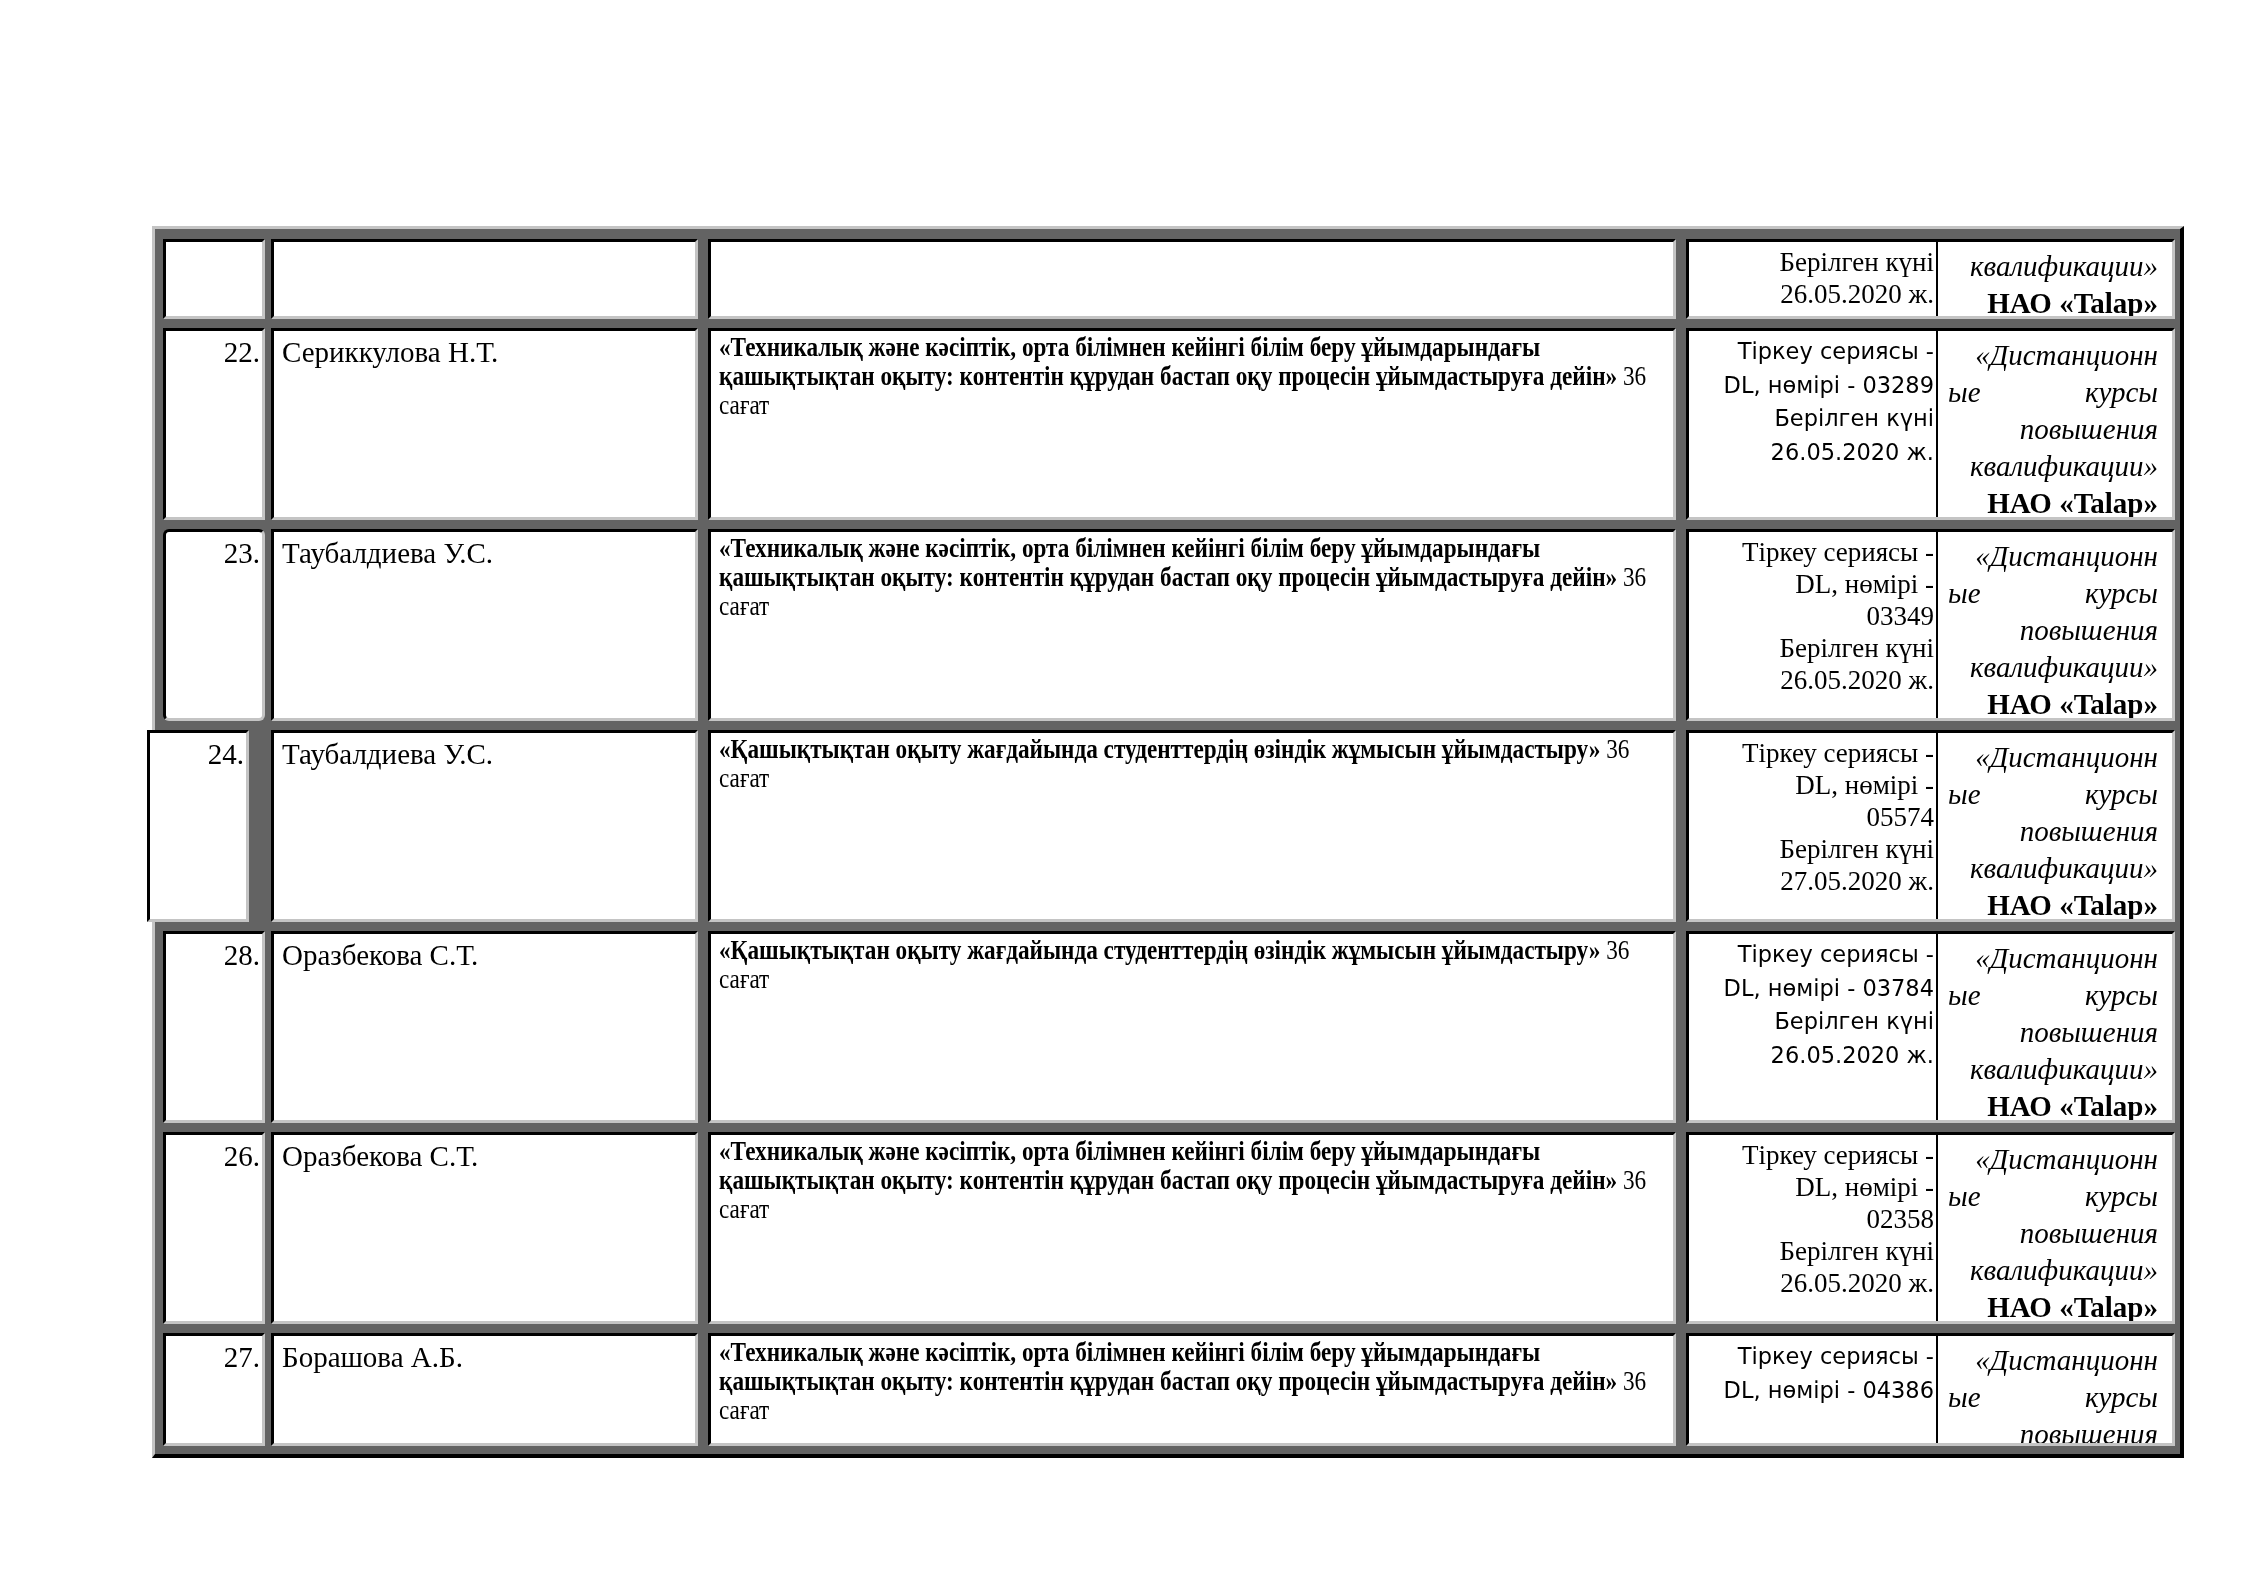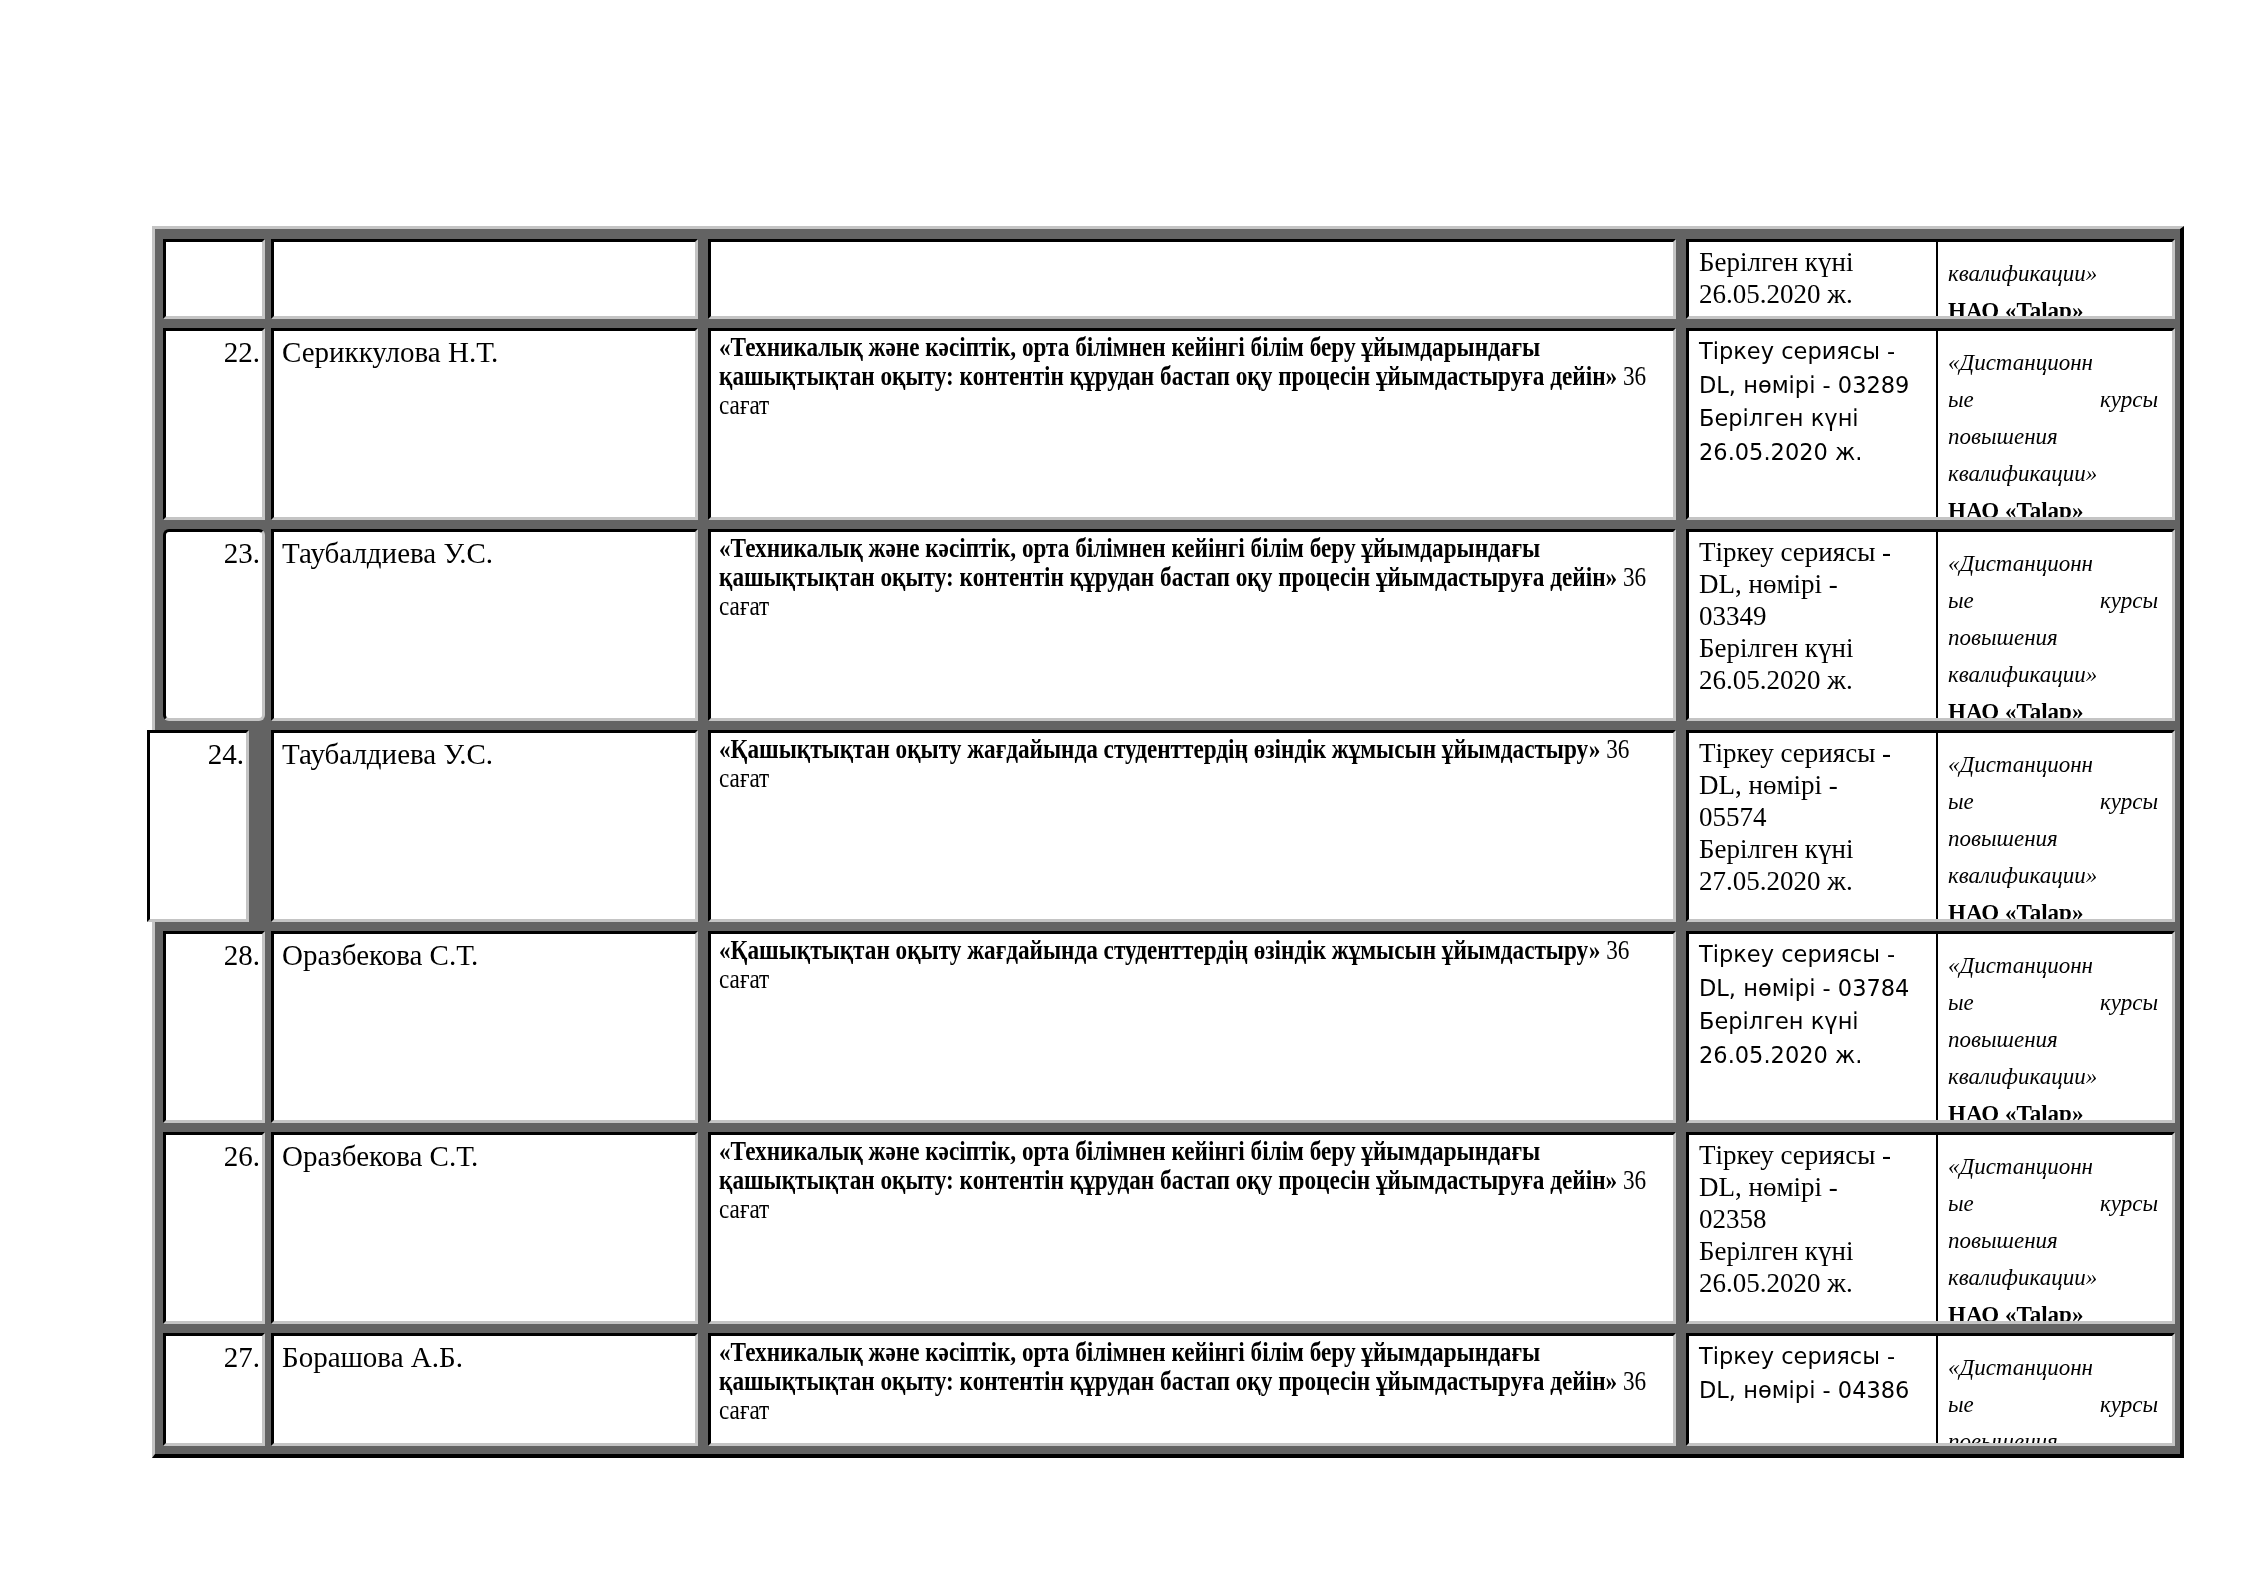--- a/index.html
+++ b/index.html
@@ -7,32 +7,32 @@
   .frame { position:absolute; box-sizing:border-box; }
   .outer { left:152px; top:226px; width:2032px; height:1232px; background:#636363;
            border-top:3px solid #c4c4c4; border-left:3px solid #c4c4c4;
            border-right:4px solid #000; border-bottom:4px solid #000; }
   .cell { position:absolute; box-sizing:border-box; background:#fff;
           border-top:3px solid #000; border-left:3px solid #000;
           border-right:3px solid #c4c4c4; border-bottom:3px solid #c4c4c4;
           overflow:hidden; }
   .cell-pair { position:absolute; box-sizing:border-box; background:#fff;
           border-top:3px solid #000; border-left:3px solid #000;
-          border-right:3px solid #c4c4c4; border-bottom:3px solid #c4c4c4; overflow:hidden; }
+          border-right:3px solid #c4c4c4; border-bottom:3px solid #c4c4c4; overflow:hidden;text-align:right; }
   .split { position:absolute; top:0; bottom:0; width:2px; background:#000; }
   .num { position:absolute; right:2px; top:4px; font-size:29px; line-height:34px; }
   .name { position:absolute; left:8px; top:4px; font-size:29px; line-height:34px; white-space:nowrap; }
   .course { position:absolute; left:8px; right:6px; top:2px; font-size:27px; line-height:29px;
             transform-origin:0 0; }
   .course .bold { font-weight:bold; }
   .course-inner { display:inline-block; transform:scaleX(0.86); transform-origin:0 0; width:116%; }
   .cert { position:absolute; left:10px; right:2px; top:4px; font-size:26px; line-height:33px; }
   .cert.sans { font-family:"DejaVu Sans", sans-serif; font-size:22.5px; line-height:33.5px; }
   .cert.serif { font-family:"Liberation Serif", serif; font-size:27px; line-height:32px; }
-  .prov { position:absolute; left:10px; right:14px; top:13px; font-size:23px; line-height:37px; }
+  .prov { position:absolute; left:10px; right:14px; top:6px; font-size:29px; line-height:37px; }
   .prov .it { font-style:italic; display:block; }
   .prov .just { display:flex; justify-content:space-between; font-style:italic; }
   .prov .org { font-weight:bold; display:block; }
 </style>
 </head>
 <body>
 
 <div class="frame outer"></div>
 
 <div id="table-body">

